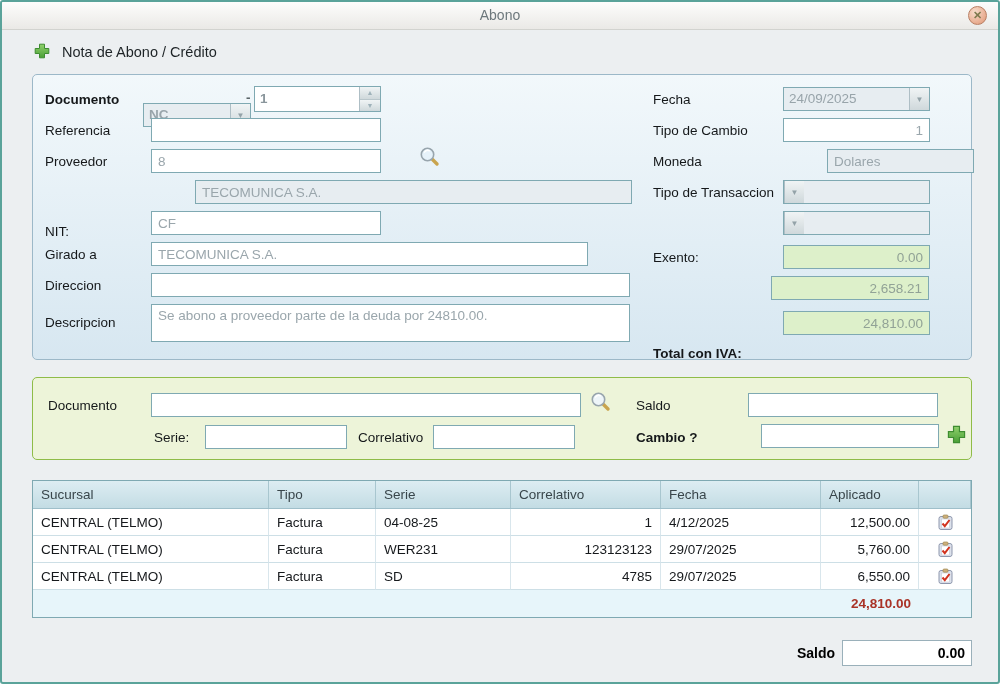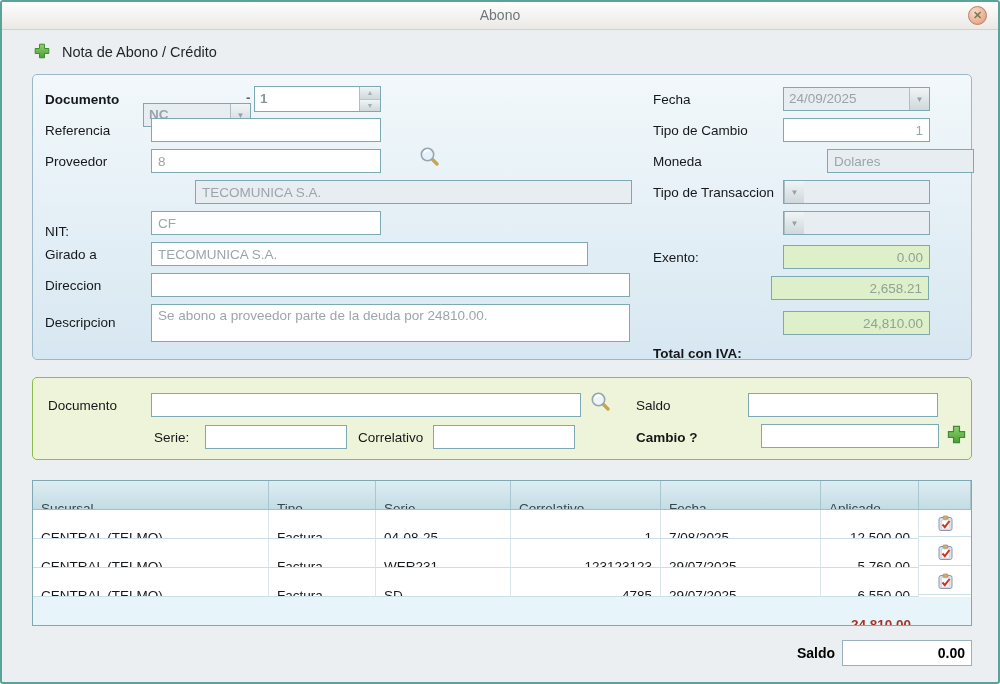--- a/index.html
+++ b/index.html
@@ -117,21 +117,21 @@
   .tbl {
     position:absolute; left:30px; top:478px; width:940px;
     border:1px solid #7fa9b2; background:#fff;
   }
   .trow { display:grid; grid-template-columns:236px 107px 135px 150px 160px 98px 1fr; }
   .trow.head {
     background:linear-gradient(#ddedf2,#c3dce4); border-bottom:1px solid #9fbfca;
   }
   .trow.head .cell { color:#39464b; border-right:1px solid #a8c6cf; }
   .cell {
-    height:27px; line-height:27px; padding:14px 8px; font-size:13.5px; color:#16191c;
+    height:27px; line-height:27px; padding:0 8px; font-size:13.5px; color:#16191c;
     white-space:nowrap; overflow:hidden; border-right:1px solid #d9e6ec;
   }
   .cell:last-child { border-right:none; }
   .cell.num { text-align:right; }
   .trow.body .cell { border-bottom:1px solid #cddfe6; }
   .cell.action { display:flex; align-items:center; justify-content:center; padding:0; }
   .edit-btn { background:none; border:none; cursor:pointer; padding:0; line-height:0; }
   .trow.total { background:#e7f5fa; }
   .trow.total .cell { border-right:none; }
   .total-val { color:#a93226; font-weight:bold; }
@@ -280,21 +280,21 @@
       <div class="cell" data-name="col-fecha">Fecha</div>
       <div class="cell" data-name="col-aplicado">Aplicado</div>
       <div class="cell" data-name="col-actions"></div>
     </div>
 
     <div class="trow body" data-name="table-row">
       <div class="cell" data-name="cell-sucursal">CENTRAL (TELMO)</div>
       <div class="cell" data-name="cell-tipo">Factura</div>
       <div class="cell" data-name="cell-serie">04-08-25</div>
       <div class="cell num" data-name="cell-correlativo">1</div>
-      <div class="cell" data-name="cell-fecha">7/08/2025</div>
+      <div class="cell" data-name="cell-fecha">4/12/2025</div>
       <div class="cell num" data-name="cell-aplicado">12,500.00</div>
       <div class="cell action">
         <button class="edit-btn" data-name="edit-row-button">
           <svg width="17" height="17" viewBox="0 0 17 17" data-name="clipboard-check-icon">
             <rect x="2" y="2.5" width="13" height="13" rx="2" fill="#dde2ec" stroke="#8e97ad"></rect>
             <rect x="4.5" y="5" width="8" height="9" fill="#fff" stroke="#c5cad6" stroke-width="0.6"></rect>
             <rect x="6" y="1" width="5" height="3.2" rx="1" fill="#cdb07c" stroke="#a08a55" stroke-width="0.7"></rect>
             <path d="M5.5 9.5l2.3 2.7 4.7-6.2" stroke="#d2331f" stroke-width="2" fill="none"></path>
           </svg>
         </button>

